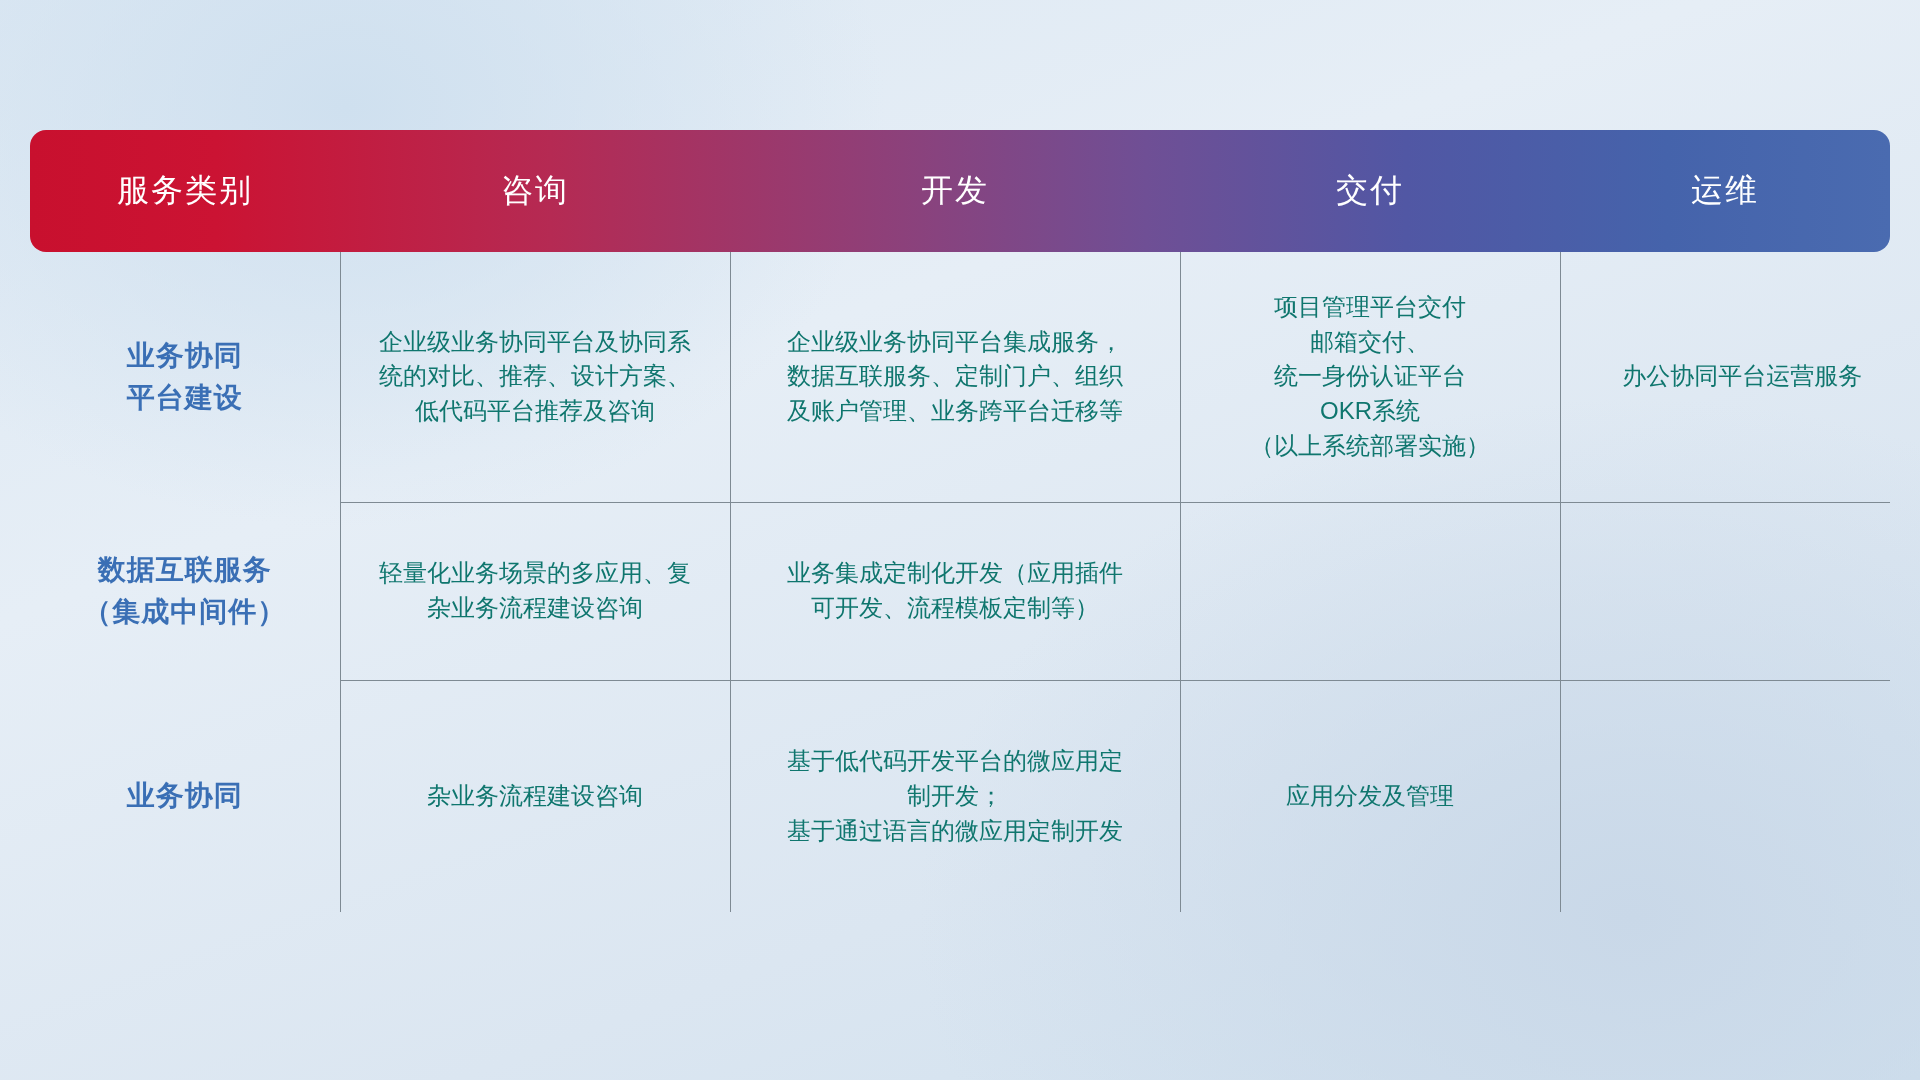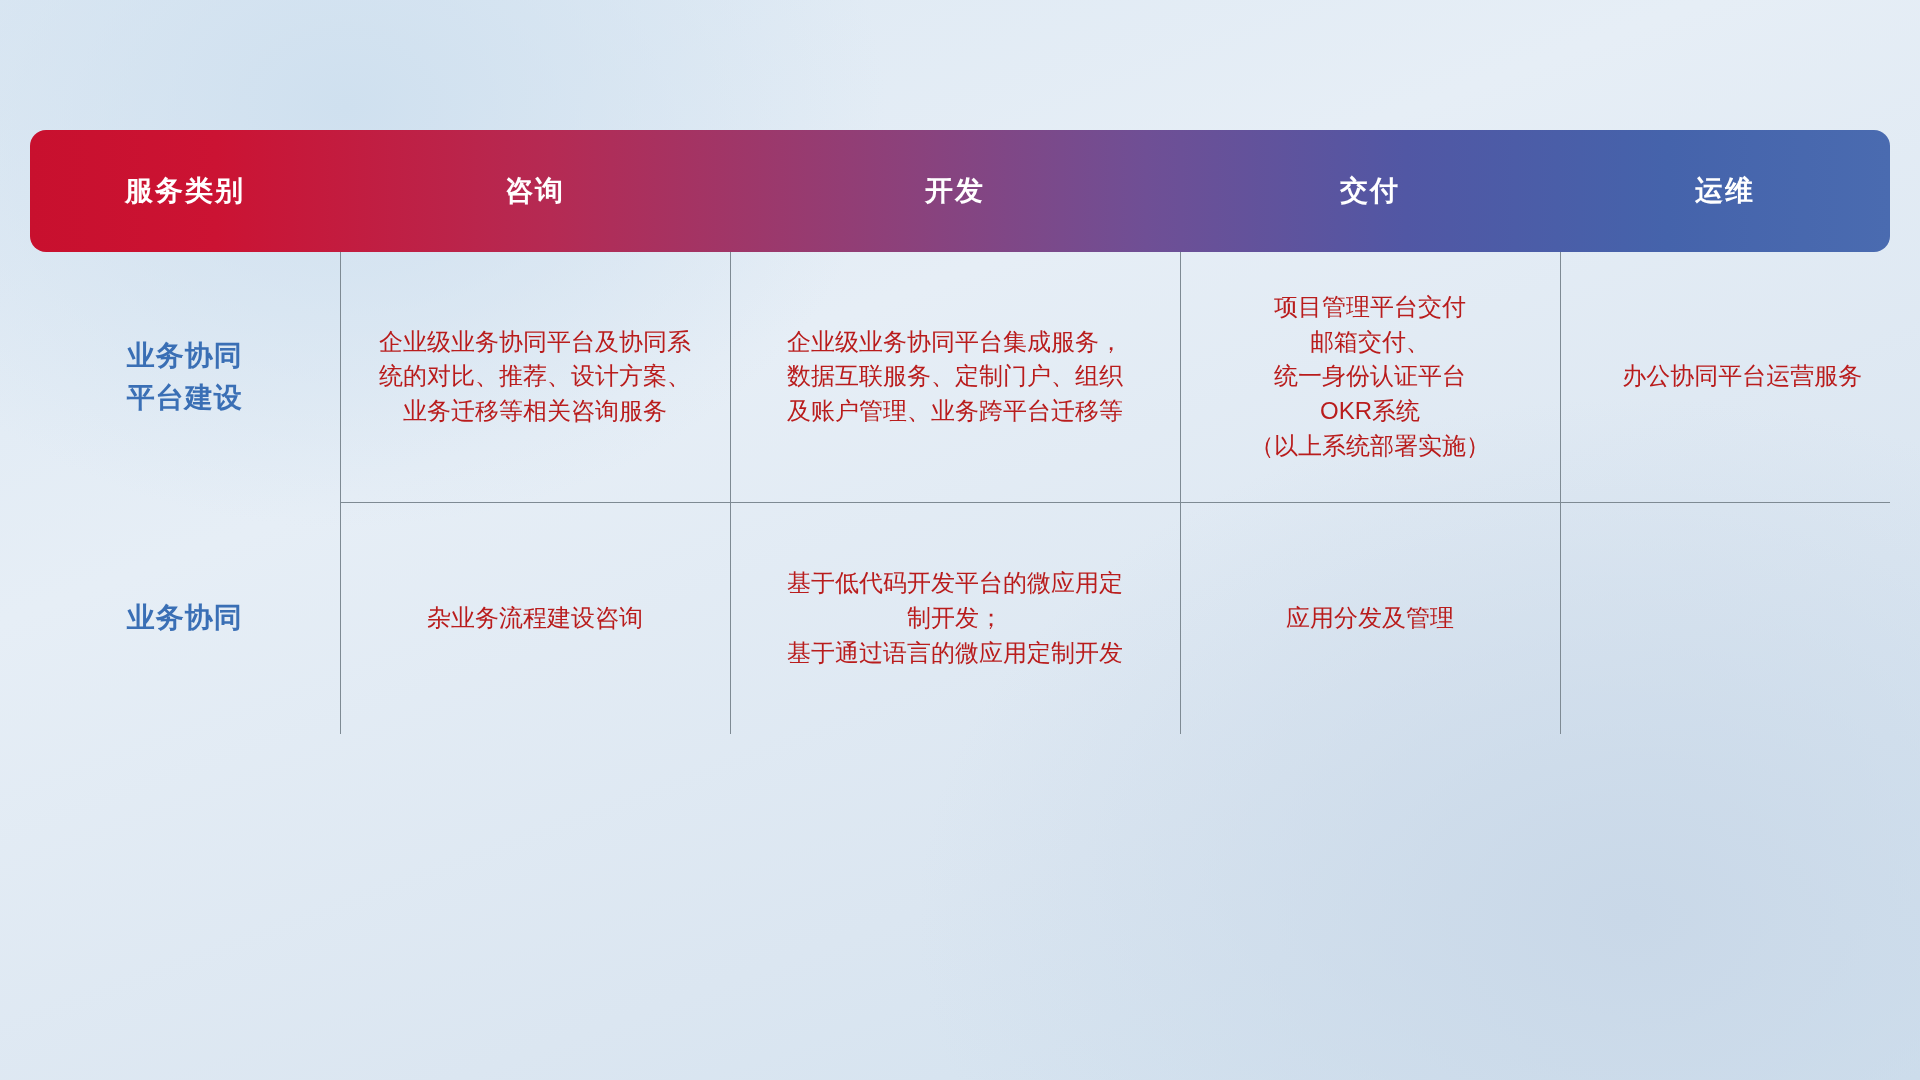--- a/index.html
+++ b/index.html
@@ -36,22 +36,22 @@
     table-layout: fixed;
   }
 
   
   thead tr {
     height: 122px;
   }
   thead th {
     padding: 0;
     color: #ffffff;
-    font-size: 28px;
-    font-weight: bold;
+    font-size: 32px;
+    font-weight: normal;
     letter-spacing: 2px;
     text-align: center;
     vertical-align: middle;
     position: relative;
   }
   .head-bg {
     position: absolute;
     left: 0;
     top: 0;
     width: 1860px;
@@ -71,21 +71,21 @@
   thead th > span {
     position: relative;
     z-index: 2;
   }
 
   tbody td {
     border: 1px solid #7e8a93;
     background: transparent;
     font-size: 24px;
     line-height: 1.45;
-    color: #b91c1c;
+    color: #0f766e;
     text-align: center;
     vertical-align: middle;
     padding: 18px 14px;
   }
   tbody tr td:first-child {
     border-left: none;
     border-top: none;
     border-bottom: none;
     color: #3a6fb5;
     font-weight: bold;
@@ -142,38 +142,58 @@
       </thead>
       <tbody>
         <tr class="row1">
           <td>
             <span class="cell-text">业务协同
 平台建设</span>
           </td>
           <td>
             <span class="cell-text">企业级业务协同平台及协同系
 统的对比、推荐、设计方案、
-业务迁移等相关咨询服务</span>
+低代码平台推荐及咨询</span>
           </td>
           <td>
             <span class="cell-text">企业级业务协同平台集成服务，
 数据互联服务、定制门户、组织
 及账户管理、业务跨平台迁移等</span>
           </td>
           <td>
             <span class="cell-text">项目管理平台交付
 邮箱交付、
 统一身份认证平台
 OKR系统
 （以上系统部署实施）</span>
           </td>
           <td>
             <span class="cell-text">办公协同平台运营服务</span>
           </td>
         </tr>
+        <tr class="row2">
+          <td>
+            <span class="cell-text">数据互联服务
+（集成中间件）</span>
+          </td>
+          <td>
+            <span class="cell-text">轻量化业务场景的多应用、复
+杂业务流程建设咨询</span>
+          </td>
+          <td>
+            <span class="cell-text">业务集成定制化开发（应用插件
+可开发、流程模板定制等）</span>
+          </td>
+          <td>
+            <span class="cell-text"></span>
+          </td>
+          <td>
+            <span class="cell-text"></span>
+          </td>
+        </tr>
         <tr class="row3">
           <td>
             <span class="cell-text">业务协同</span>
           </td>
           <td>
             <span class="cell-text">杂业务流程建设咨询</span>
           </td>
           <td>
             <span class="cell-text">基于低代码开发平台的微应用定
 制开发；

